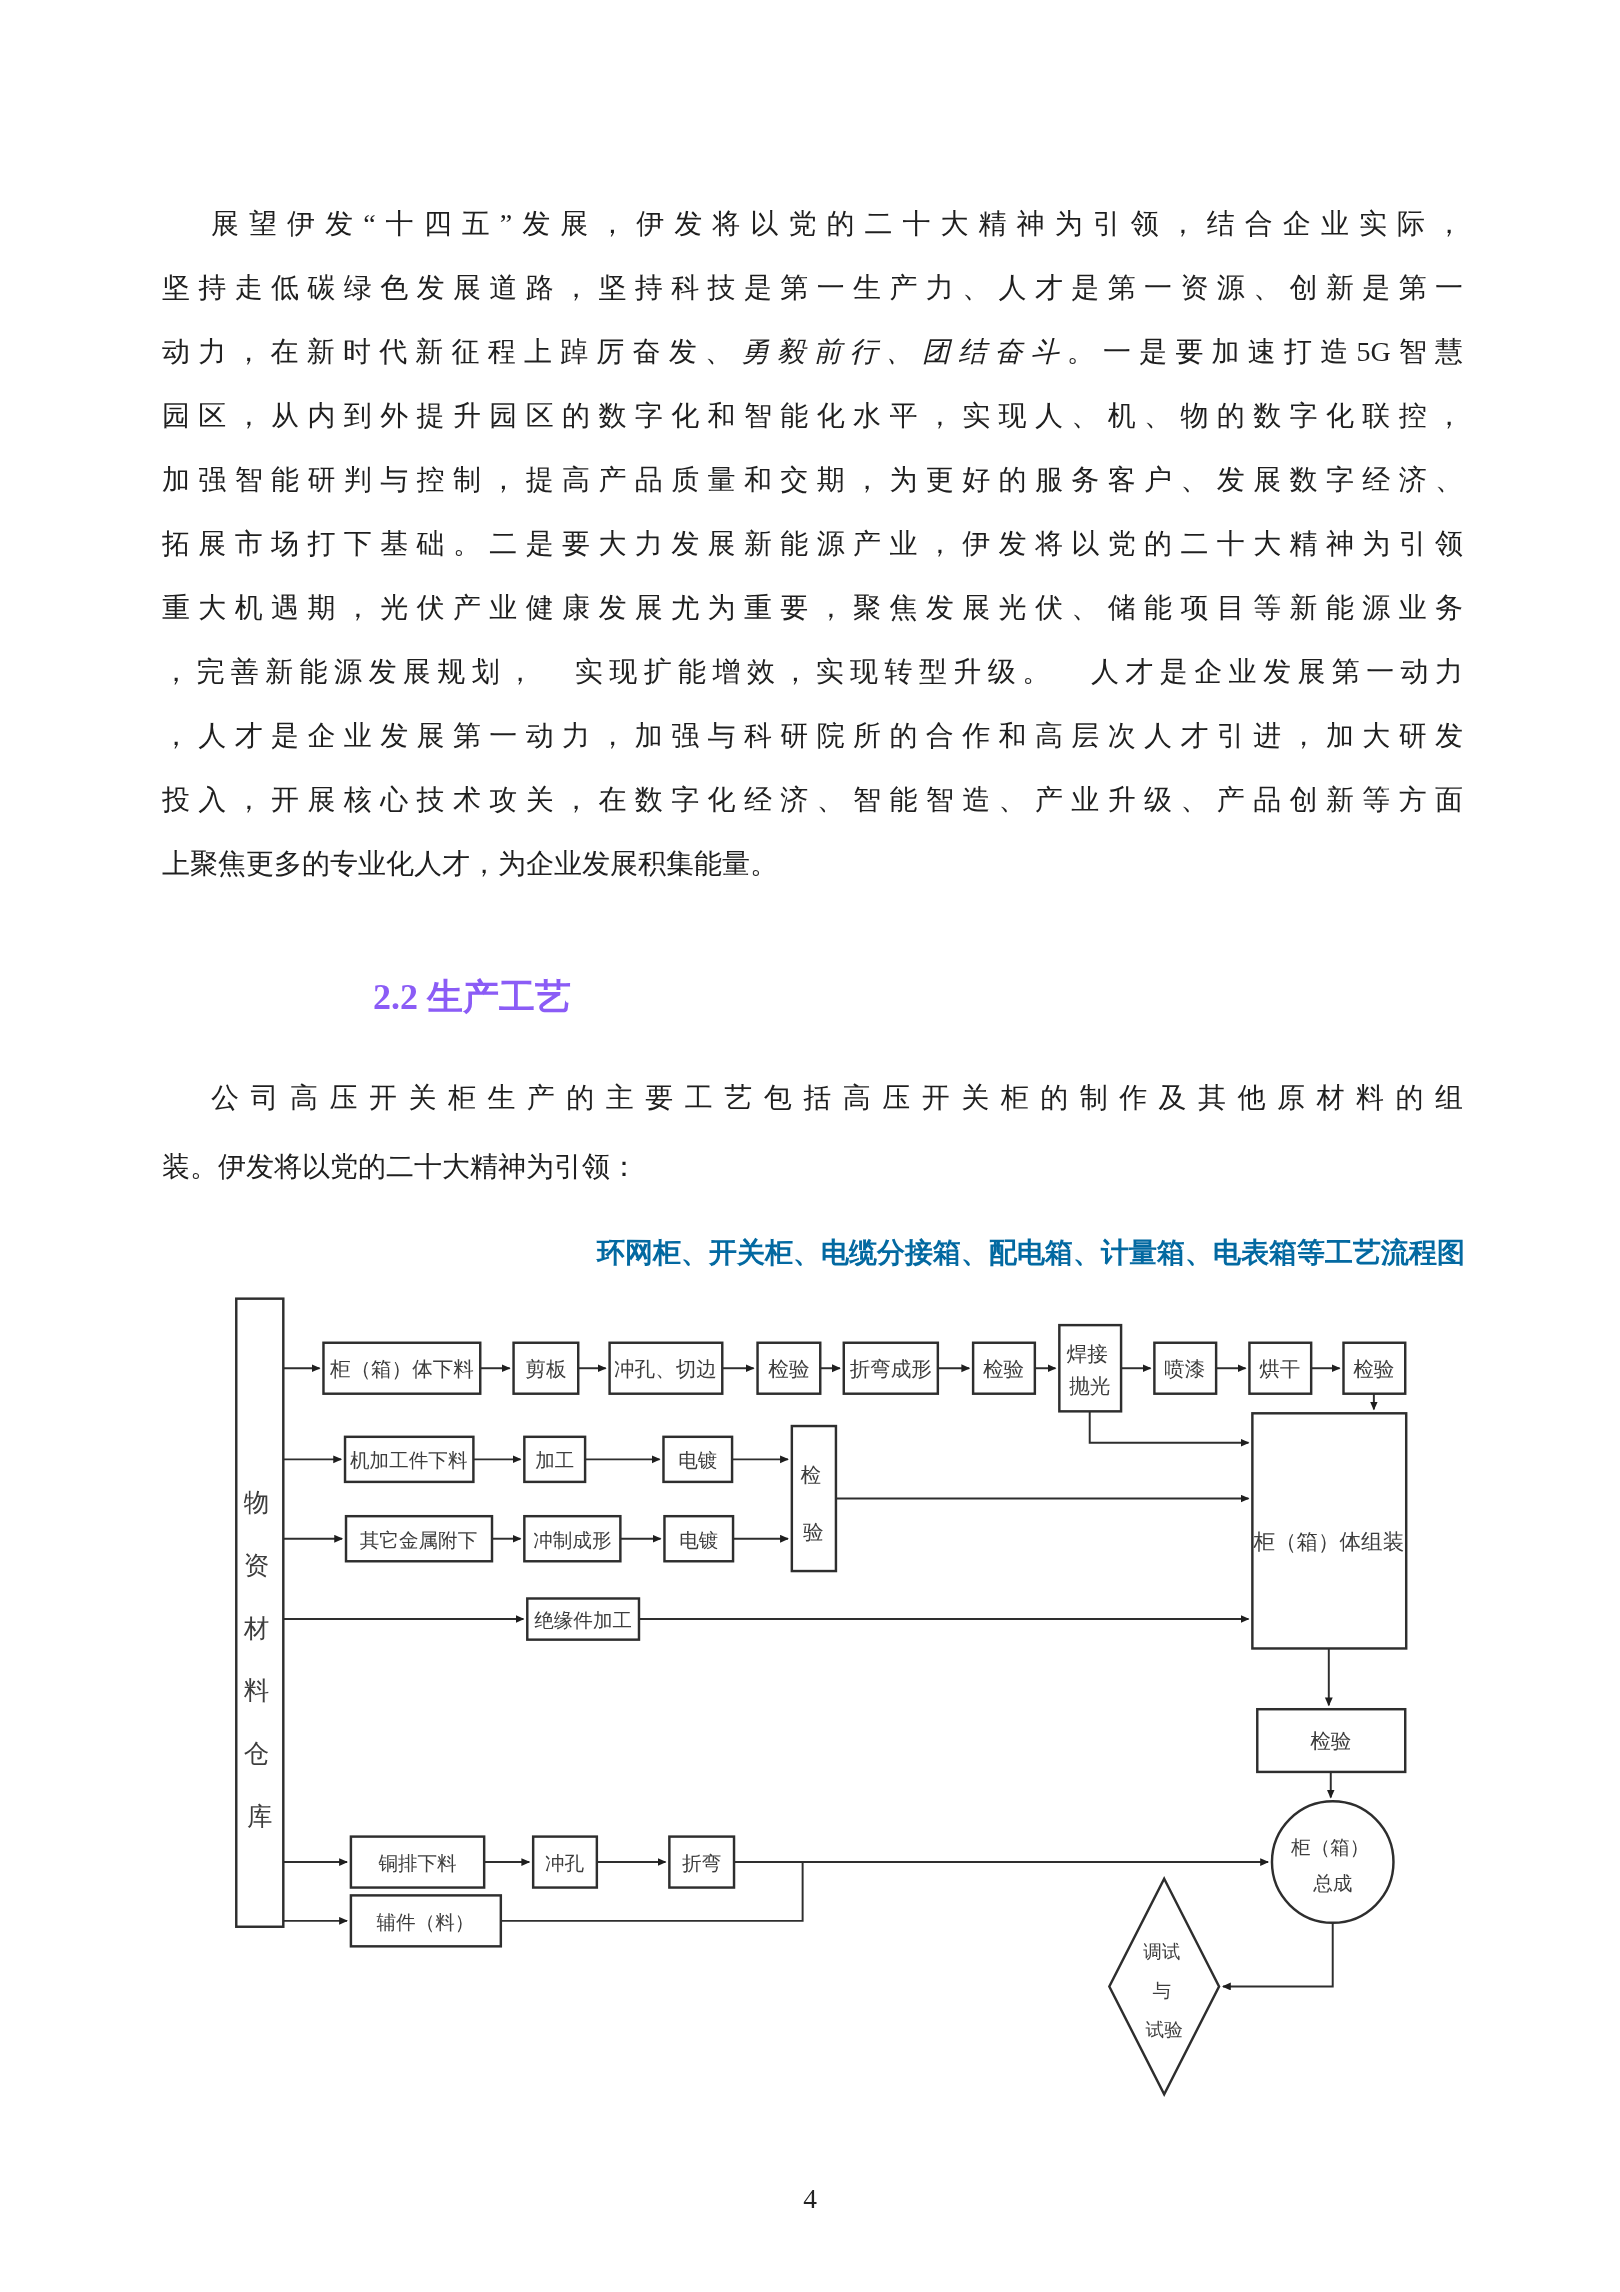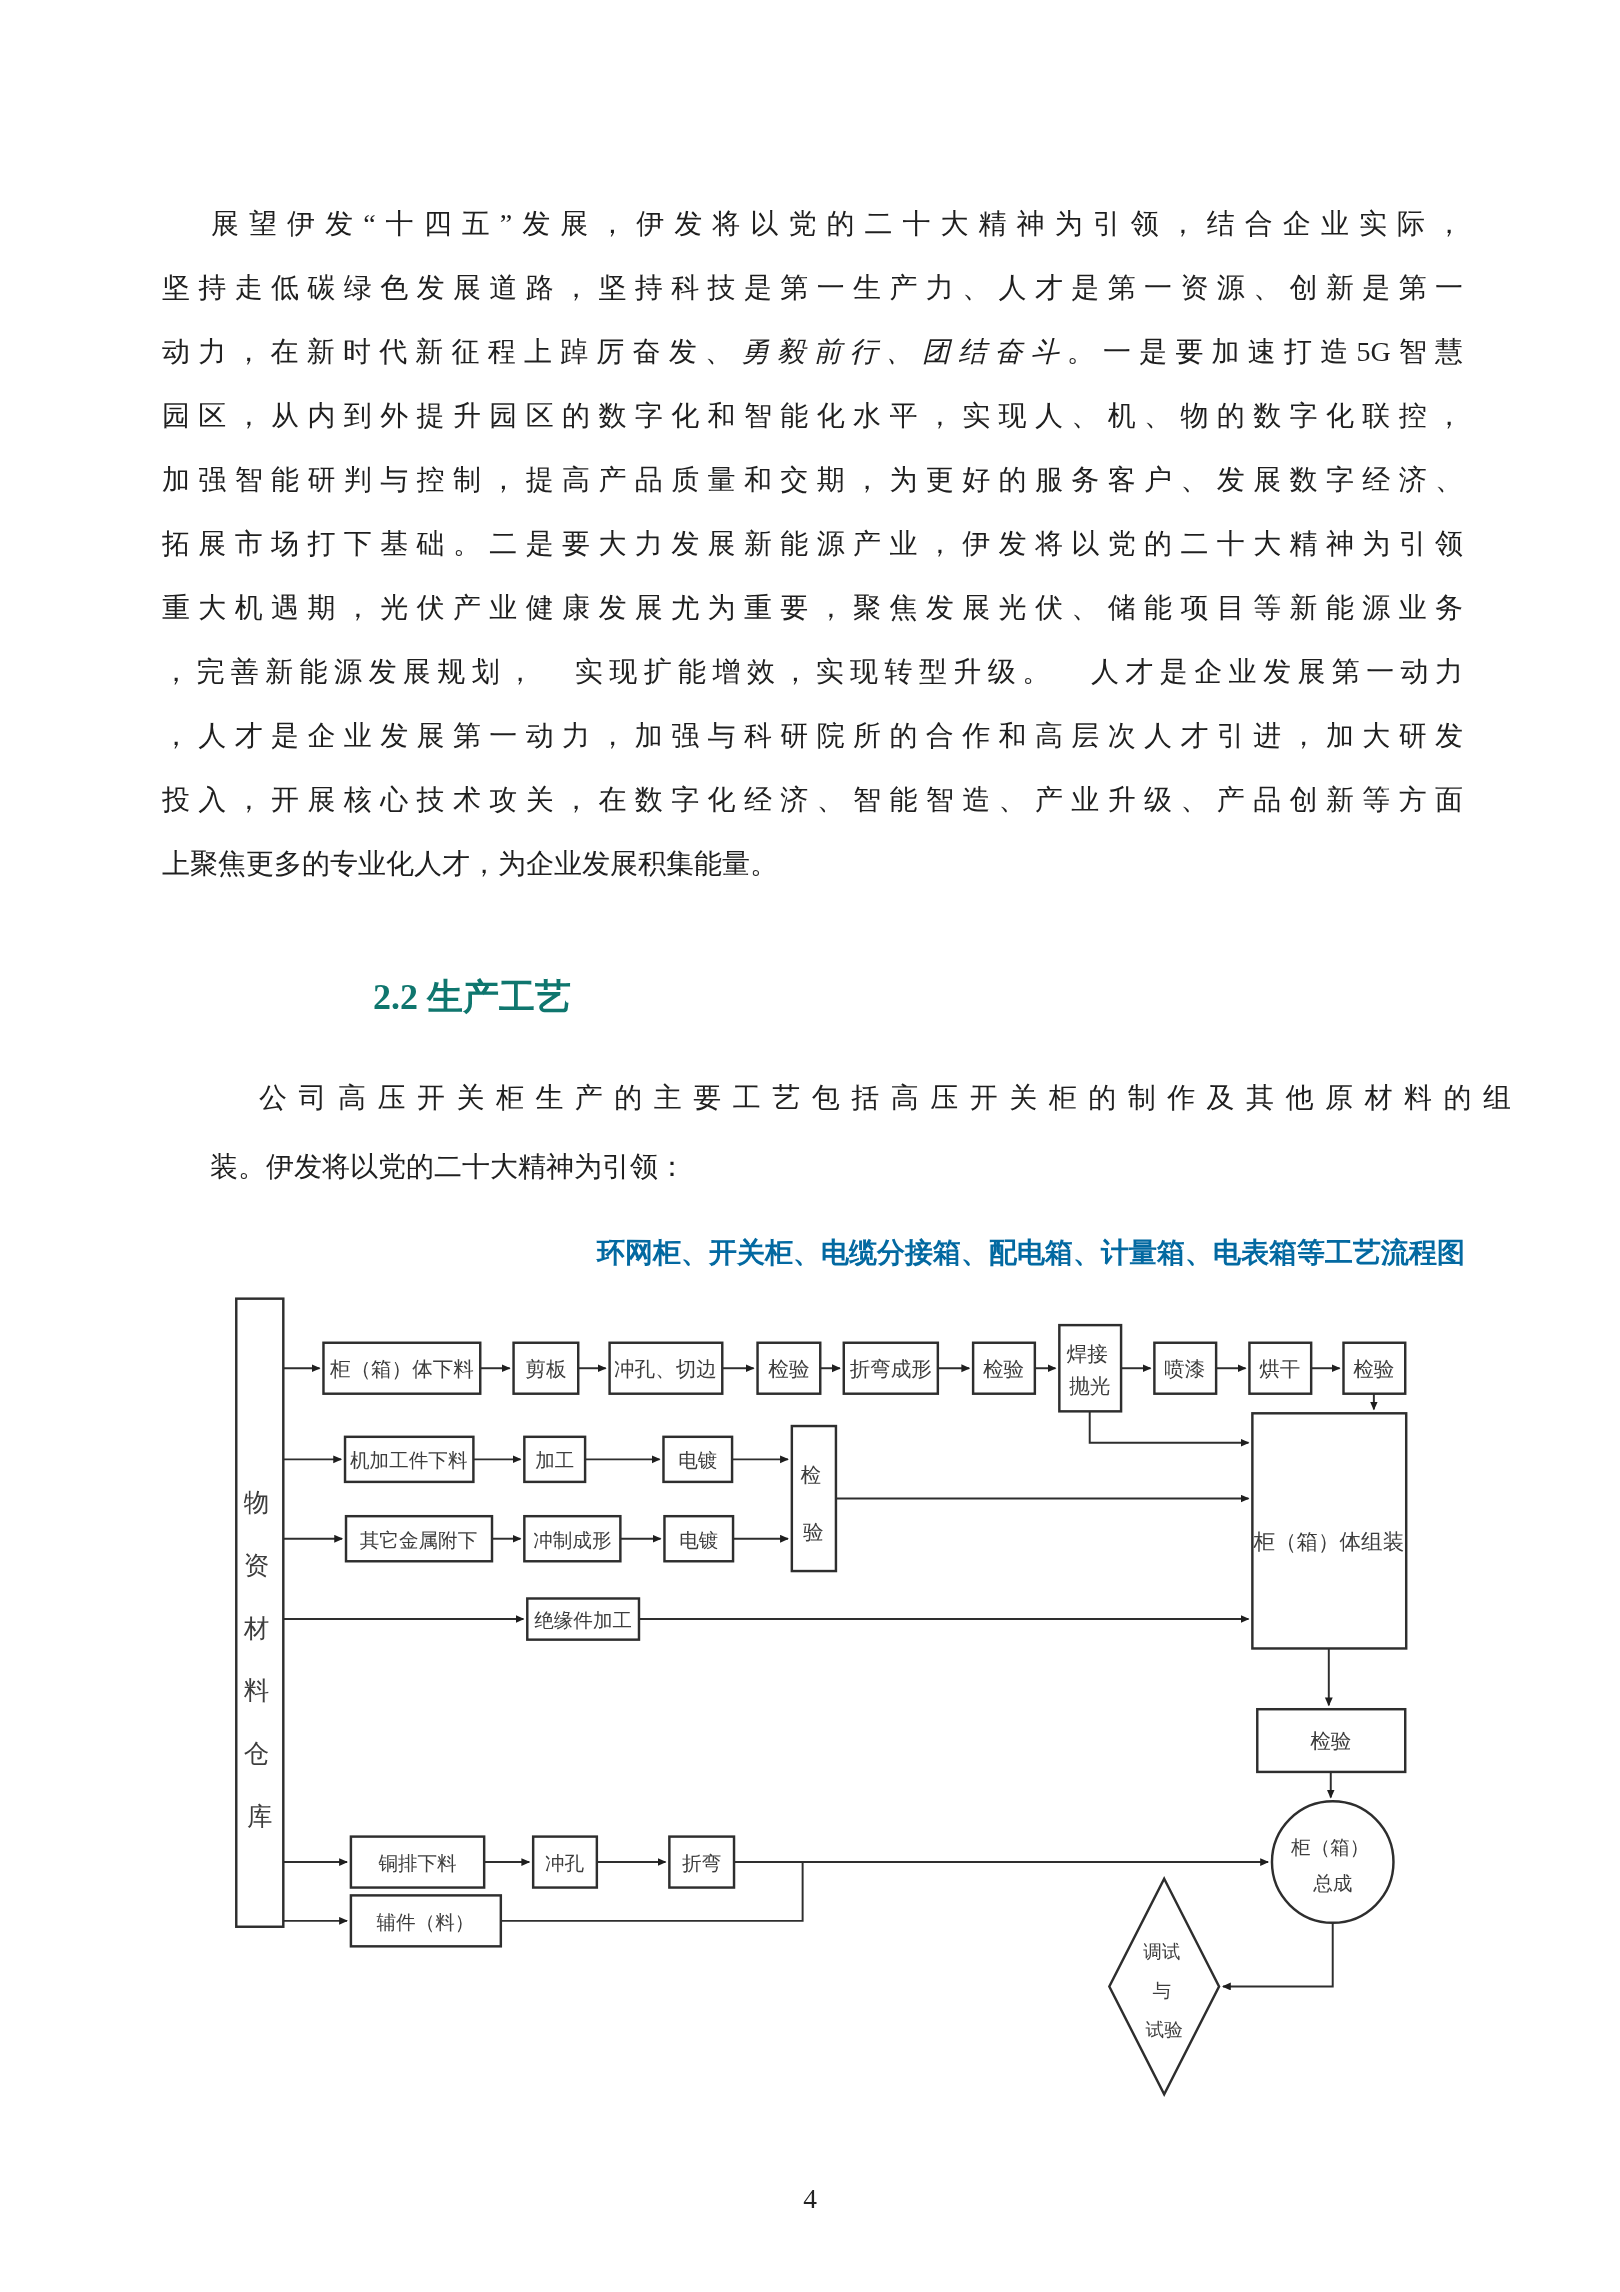--- a/index.html
+++ b/index.html
@@ -9,35 +9,35 @@
     background:#ffffff;
     font-family:"Liberation Serif","DejaVu Serif",serif;
     color:#1c1c1c;
     overflow:hidden;
   }
   .textblock{
     position:absolute;left:162px;top:0;width:1301px;
   }
   .para{position:absolute;left:0;width:1301px;}
   .p1{top:192px;}
-  .p2{top:1063px;margin-left:48px;}
+  .p2{top:1063px;}
   .bline{
     font-size:28px;line-height:64px;height:64px;
     white-space:nowrap;
     text-align:justify;
     text-align-last:justify;
     color:#1f1f1f;
   }
   .p2 .bline{line-height:69px;height:69px;}
   .bline.short{text-align-last:left;white-space:normal;}
   .bline.ind{text-indent:49px;}
   .bline em{}
   .heading{
     position:absolute;left:211px;top:968px;
-    font-size:36px;font-weight:bold;color:#0f766e;
+    font-size:36px;font-weight:bold;color:#8b5cf6;
     line-height:59px;margin:0;
   }
   .fc-title{
     position:absolute;left:152px;top:1231px;width:1313px;
     text-align:right;font-size:28px;font-weight:bold;color:#0369a1;
     line-height:43px;
   }
   .flowchart{
     position:absolute;left:152px;top:1264px;
   }

